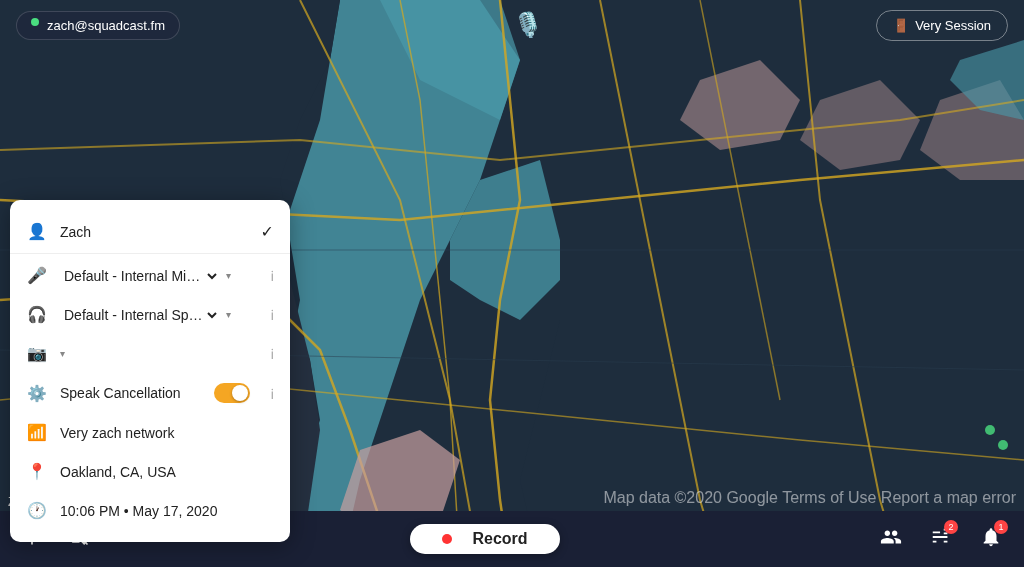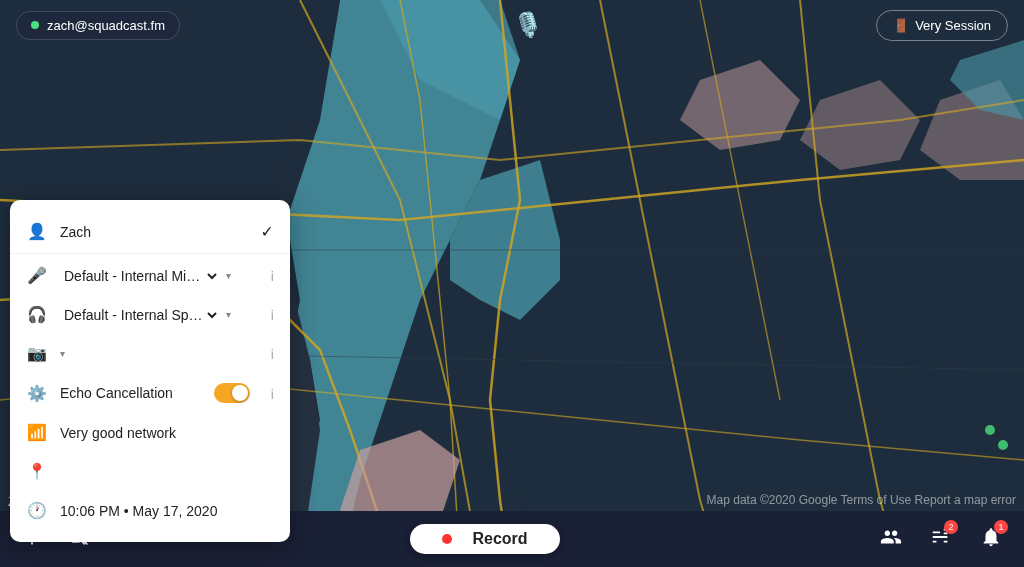--- a/index.html
+++ b/index.html
@@ -40,21 +40,21 @@
     }
 
     .user-badge {
       background: rgba(30,40,60,0.85);
       border: 1px solid rgba(255,255,255,0.15);
       border-radius: 20px;
       padding: 6px 14px;
       color: #fff;
       font-size: 13px;
       display: flex;
-      align-items: center;
+      align-items: flex-start;
       gap: 8px;
     }
 
     .user-badge-dot {
       width: 8px; height: 8px;
       border-radius: 50%;
       background: #4ade80;
     }
 
     .logo {
@@ -260,21 +260,21 @@
       display: flex;
       align-items: center;
       justify-content: center;
     }
 
     
     .map-attr {
       position: absolute;
       bottom: 60px;
       right: 8px;
-      font-size: 12px;
+      font-size: 16px;
       color: rgba(255,255,255,0.5);
       z-index: 5;
       margin-left: 28px;
     }
 
     
     .map-zach {
       position: absolute;
       bottom: 58px;
       left: 8px;
@@ -400,34 +400,35 @@
   <div class="panel-row">
     <div class="row-icon">📷</div>
     <div class="row-content">
       <span class="chevron-icon">▾</span>
     </div>
     <span class="row-info">ℹ</span>
   </div>
 
   <div class="panel-row">
     <div class="row-icon">⚙️</div>
-    <span class="row-label-plain">Echo Cancellation</span>
+    <span class="row-label-plain">Speak Cancellation</span>
     <div class="toggle-switch">
       <div class="toggle-knob"></div>
     </div>
     <span class="row-info" style="margin-left:8px;">ℹ</span>
   </div>
 
   <div class="panel-row">
     <div class="row-icon">📶</div>
-    <span class="row-label-plain">Very good network</span>
+    <span class="row-label-plain">Very zach network</span>
   </div>
 
   <div class="panel-row">
     <div class="row-icon">📍</div>
+    <span class="row-label-plain">Oakland, CA, USA</span>
   </div>
 
   <div class="panel-row">
     <div class="row-icon">🕐</div>
     <span class="row-label-plain">10:06 PM • May 17, 2020</span>
   </div>
 </div>
 
 <div class="map-zach">
   <span style="font-size:12px;color:#ccc;">Zach</span>

